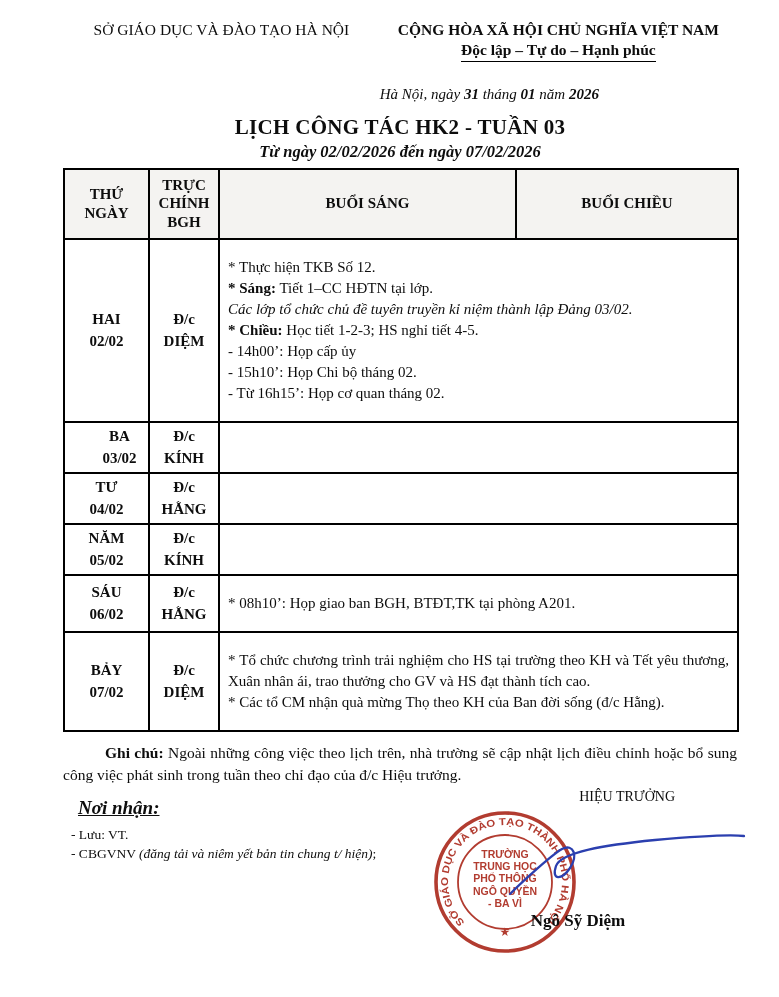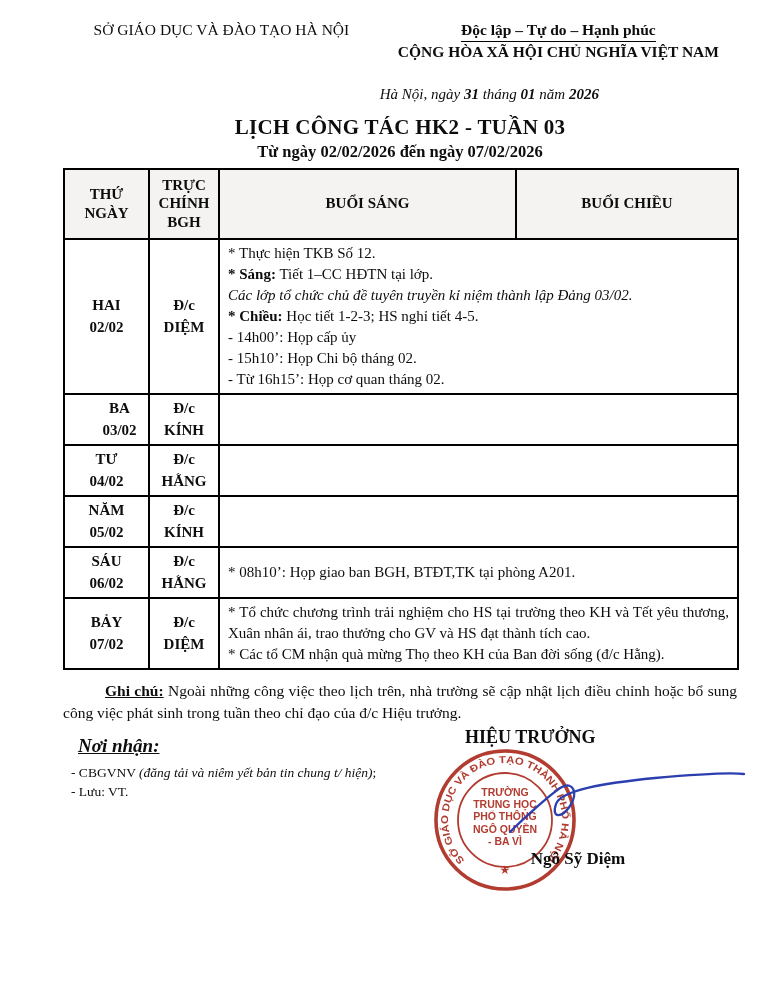--- a/index.html
+++ b/index.html
@@ -11,59 +11,59 @@
   .page{padding:20px 42px 0 63px;width:674px;}
   
   .nat-header{display:flex;width:100%;}
   .nh-left{width:47%;text-align:center;font-weight:normal;font-size:15.5px;line-height:1.28;}
   .nh-right{width:53%;text-align:center;font-weight:bold;font-size:15.5px;line-height:1.28;}
   .u-line{display:inline-block;border-bottom:1.6px solid #000;padding-bottom:1px;}
   .dateline{width:53%;margin-left:47%;text-align:left;font-style:italic;font-size:15px;margin-top:24px;}
   .dateline .num{font-weight:bold;}
   
   .doc-title{text-align:center;font-weight:bold;font-size:21px;margin-top:12px;letter-spacing:.3px;}
-  .doc-subtitle{text-align:center;font-weight:bold;font-size:16.5px;margin-top:2px;margin-bottom:6px;}
+  .doc-subtitle{text-align:center;font-weight:bold;font-style:italic;font-size:16.5px;margin-top:2px;margin-bottom:6px;}
   
   table.sched{border-collapse:collapse;width:674px;table-layout:fixed;}
   table.sched th,table.sched td{border:2px solid #000;}
   table.sched th{
     background:#f4f3f1;font-size:15px;font-weight:bold;line-height:1.25;
     padding:6px 2px;height:45px;vertical-align:middle;
   }
   col.c-day{width:85px;} col.c-duty{width:70px;} col.c-morning{width:297px;} col.c-afternoon{width:222px;}
   td.day-cell,td.duty-cell{
     text-align:center;vertical-align:middle;font-weight:bold;font-size:15px;line-height:1.5;padding:2px;
   }
-  td.content-cell{vertical-align:middle;padding:3px 8px;font-size:15px;line-height:21px;}
+  td.content-cell{vertical-align:middle;padding:17px 8px;font-size:15px;line-height:21px;}
   .cl{min-height:21px;}
   .cl.just{text-align:justify;}
   .b{font-weight:bold;} .i{font-style:italic;}
   
   .note{margin:10px 0 0 0;font-size:15.5px;line-height:1.45;text-align:justify;text-indent:42px;}
-  .note .lbl{font-weight:bold;text-decoration:underline;}
+  .note .lbl{font-weight:bold;}
   
   .bottom{position:relative;height:320px;}
   .nn-label{position:absolute;left:15px;top:10px;font-size:19px;font-weight:bold;font-style:italic;text-decoration:underline;}
   .nn-items{position:absolute;left:8px;top:38px;font-size:13.5px;line-height:1.45;}
-  .sig-title{position:absolute;left:402px;top:2px;width:210px;text-align:left;font-weight:bold;font-size:18px;}
+  .sig-title{position:absolute;left:402px;top:2px;width:210px;text-align:right;font-weight:normal;font-size:14px;}
   .sig-name{position:absolute;left:435px;top:124px;width:160px;text-align:center;font-weight:bold;font-size:17px;}
   .stamp-svg{position:absolute;left:347px;top:-17px;}
 </style>
 </head>
 <body>
 
 <div class="page">
 
   <div class="nat-header">
     <div class="nh-left">
       <div>SỞ GIÁO DỤC VÀ ĐÀO TẠO HÀ NỘI</div>
     </div>
     <div class="nh-right">
+      <div>CỘNG HÒA XÃ HỘI CHỦ NGHĨA VIỆT NAM</div>
       <div><span class="u-line">Độc lập – Tự do – Hạnh phúc</span></div>
-      <div>CỘNG HÒA XÃ HỘI CHỦ NGHĨA VIỆT NAM</div>
     </div>
   </div>
 
   <div class="dateline">
     <span>Hà Nội, ngày </span><span class="num">31</span><span> tháng </span><span class="num">01</span><span> năm </span><span class="num">2026</span>
   </div>
 
   <div class="doc-title">LỊCH CÔNG TÁC HK2 - TUẦN 03</div>
   <div class="doc-subtitle">Từ ngày 02/02/2026 đến ngày 07/02/2026</div>
 
@@ -163,22 +163,22 @@
           </td>
         </tr>
       </tbody>
   </table>
 
   <p class="note"><span class="lbl">Ghi chú:</span><span> Ngoài những công việc theo lịch trên, nhà trường sẽ cập nhật lịch điều chỉnh hoặc bổ sung công việc phát sinh trong tuần theo chỉ đạo của đ/c Hiệu trưởng.</span></p>
 
   <div class="bottom">
     <div class="nn-label">Nơi nhận:</div>
     <div class="nn-items">
+      <div>- Lưu: VT.</div>
       <div><span>- CBGVNV </span><span class="i">(đăng tải và niêm yết bản tin chung t/ hiện)</span><span>;</span></div>
-      <div>- Lưu: VT.</div>
     </div>
 
     <div class="sig-title">HIỆU TRƯỞNG</div>
 
     <svg class="stamp-svg" width="400" height="240" viewBox="0 0 400 240">
 
       <g>
         <circle cx="95" cy="112" r="69" fill="none" stroke="#b23c30" stroke-width="3.6"></circle>
         <circle cx="95" cy="112" r="47" fill="none" stroke="#b23c30" stroke-width="1.8"></circle>
         <defs>

